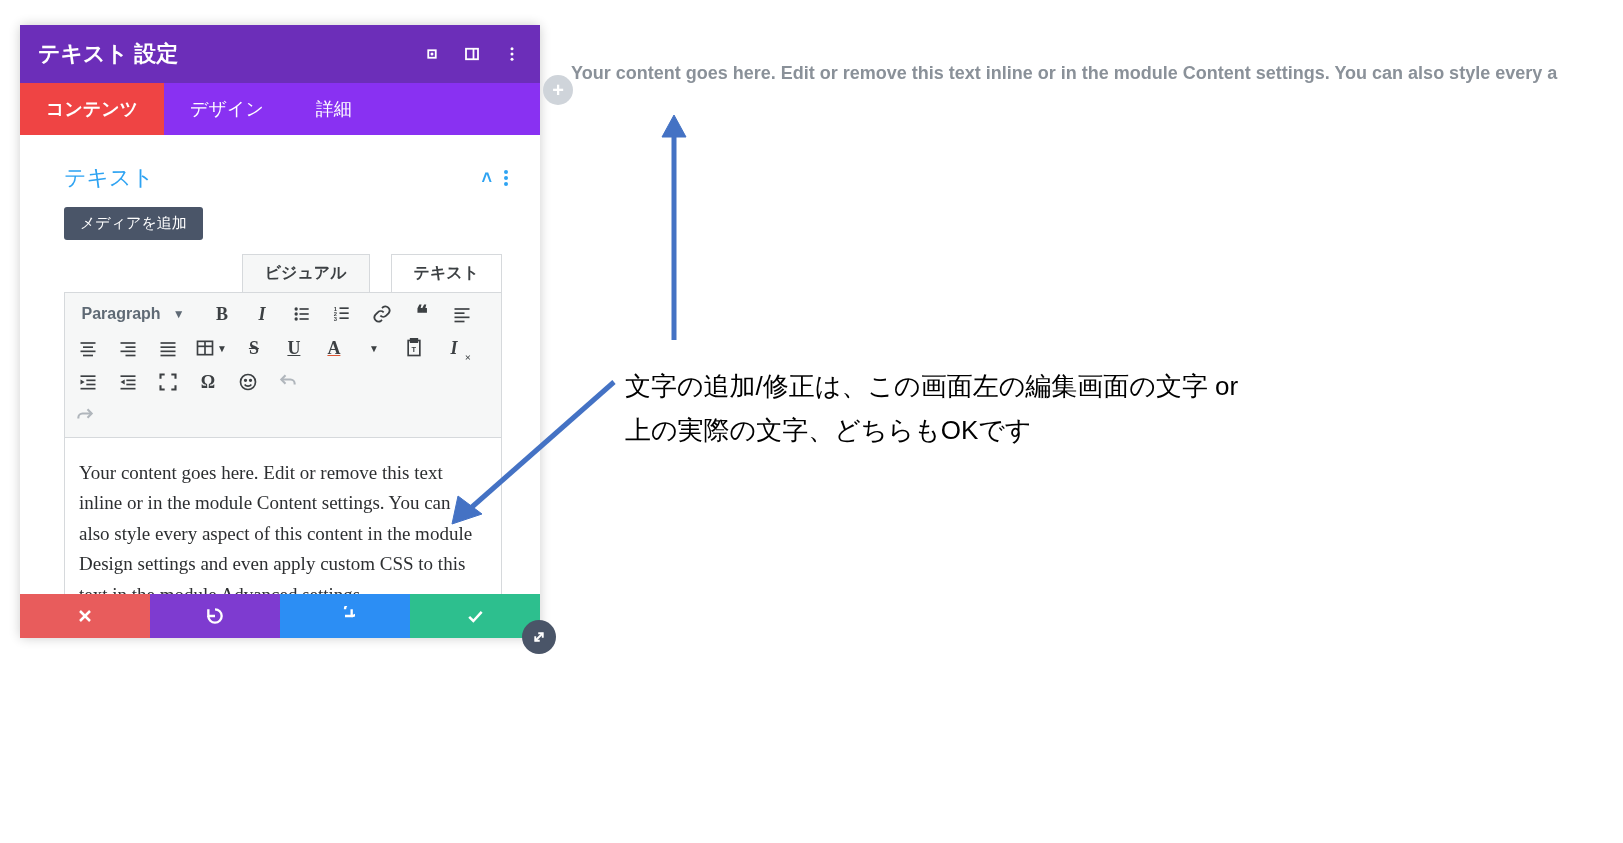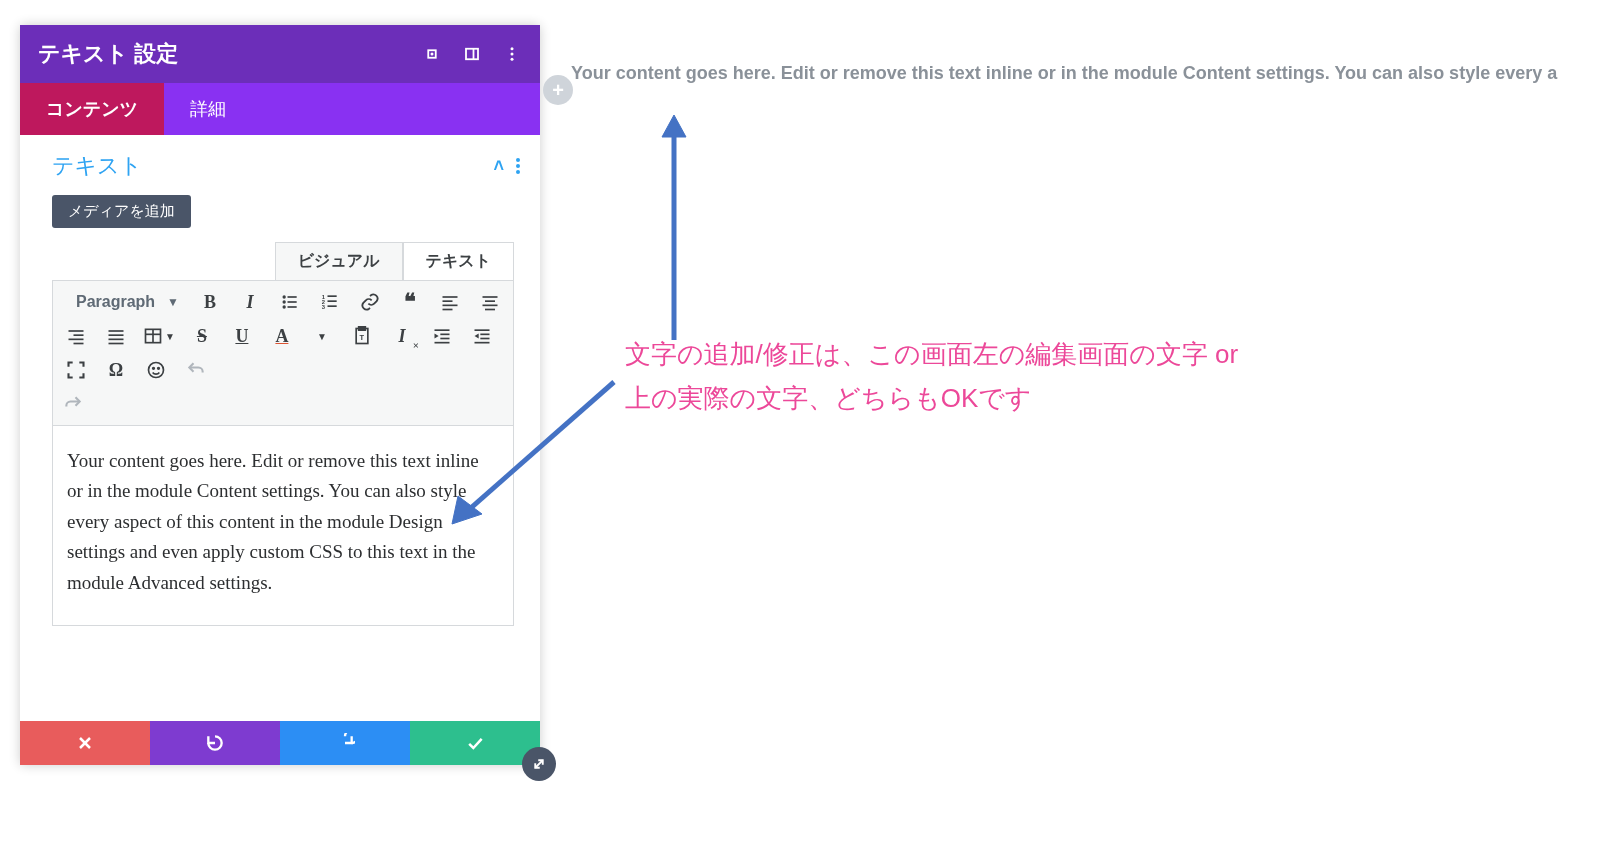--- a/index.html
+++ b/index.html
@@ -48,28 +48,28 @@
   }
   .tab {
     flex: 0 0 auto;
     padding: 14px 26px;
     color: #fff;
     font-size: 18px;
     font-weight: 500;
     cursor: pointer;
     font-family: "Hiragino Kaku Gothic ProN","Yu Gothic",sans-serif;
   }
-  .tab.active { background: #be185d; font-weight: 700; }
+  .tab.active { background: #ef4444; font-weight: 700; }
 
   
   .panel-body {
     position: relative;
-    height: 586px;
+    height: 459px;
     overflow-y: auto;
-    padding: 0;
+    padding: 12px;
   }
   .panel-body::-webkit-scrollbar { width: 14px; }
   .panel-body::-webkit-scrollbar-track { background: #f0f0f0; }
   .panel-body::-webkit-scrollbar-thumb { background: #c1c1c1; border-radius: 2px; }
 
   .accordion-header {
     display: flex;
     align-items: center;
     justify-content: space-between;
     padding: 16px 20px 10px 32px;
@@ -111,20 +111,21 @@
   .editor-tab {
     border: 1px solid #d6d9dc;
     border-bottom: none;
     background: #f6f7f7;
     padding: 8px 22px;
     font-size: 16px;
     font-weight: 700;
     font-family: "Hiragino Kaku Gothic ProN","Yu Gothic",sans-serif;
     cursor: pointer;
     color: #3c4043;
+    margin-left: 21px;
   }
   .editor-tab.inactive { background: #fff; }
   .editor-toolbar {
     border: 1px solid #d6d9dc;
     background: #f6f7f7;
     padding: 8px 10px;
     display: flex;
     flex-wrap: wrap;
     gap: 8px 14px;
     align-items: center;
@@ -143,21 +144,20 @@
   .tb-item.muted { color: #b0b6bc; }
   .tb-item svg { width: 20px; height: 20px; }
   .format-select {
     font-size: 16px;
     color: #5f6a75;
     display: inline-flex;
     align-items: center;
     gap: 12px;
     padding-right: 4px;
     min-width: 120px;
-    justify-content: flex-end;
   }
   .format-select .caret { font-size: 12px; color: #5f6a75; }
 
   .editor-content {
     border: 1px solid #d6d9dc;
     border-top: none;
     background: #fff;
     padding: 20px 20px 10px 14px;
     font-family: Georgia, "Times New Roman", serif;
     font-size: 19px;
@@ -234,22 +234,22 @@
     font-family: "Segoe UI", Arial, sans-serif;
     overflow: hidden;
     white-space: nowrap;
   }
   .preview-text .line2 { display:block; }
 
   
   .annotation {
     position: absolute;
     left: 625px;
-    top: 332px;
-    color: #ec4899;
+    top: 364px;
+    color: #000000;
     font-size: 26px;
     line-height: 1.7;
     font-family: "Hiragino Kaku Gothic ProN","Yu Gothic",sans-serif;
   }
 
   
   .arrow {
     position: absolute;
     stroke: #4472c4;
     fill: #4472c4;
@@ -280,20 +280,21 @@
             <circle cx="12" cy="5" r="2"></circle>
             <circle cx="12" cy="12" r="2"></circle>
             <circle cx="12" cy="19" r="2"></circle>
           </svg>
       </span>
     </div>
   </div>
 
   <div class="tabs">
     <div class="tab active">コンテンツ</div>
+    <div class="tab">デザイン</div>
     <div class="tab">詳細</div>
   </div>
 
   <div class="panel-body">
 
     <div class="accordion-header">
       <span class="accordion-title">テキスト</span>
       <span class="accordion-controls">
         <span class="chev">˄</span>
         <span class="dots">

